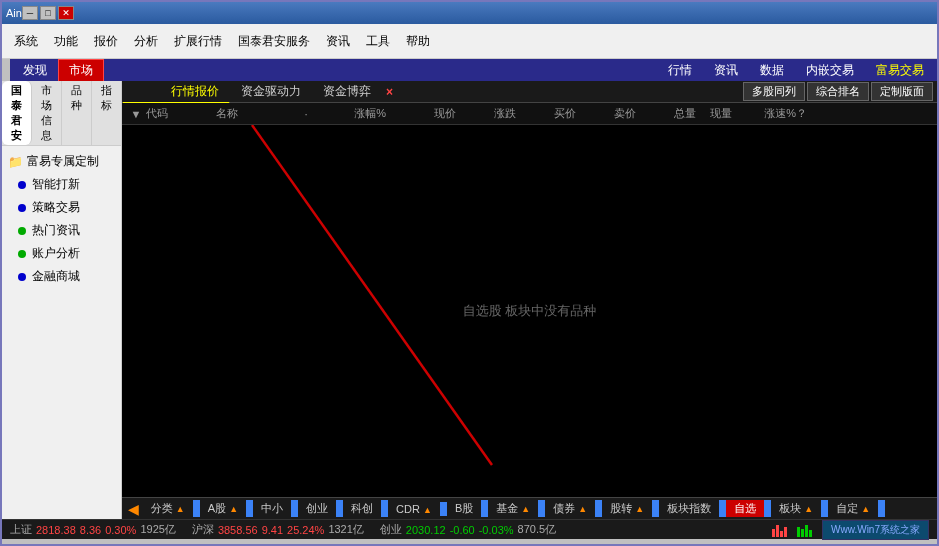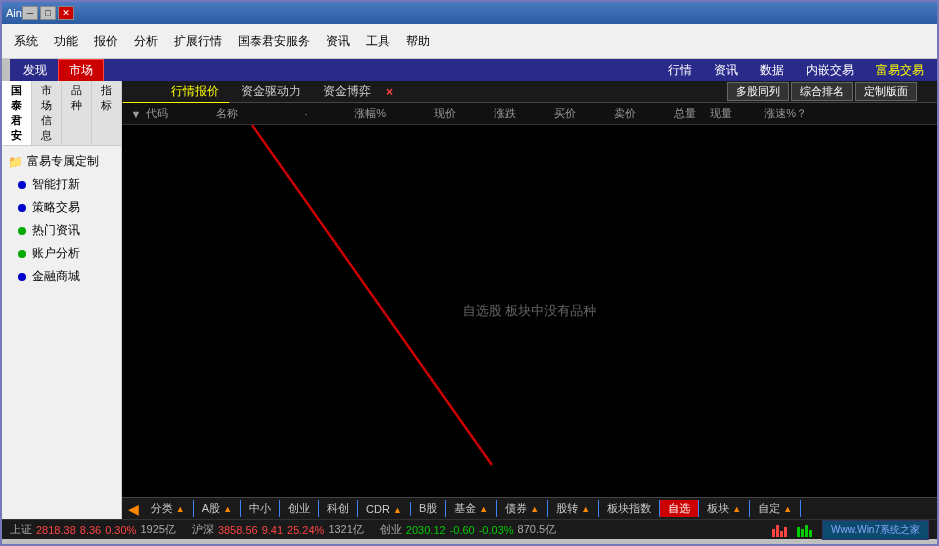--- a/index.html
+++ b/index.html
@@ -21,39 +21,39 @@
     .top-tab.highlighted { color: #ffff00; }
     .top-tab.market { background: #cc0000; }
 
     
     .main-layout { display: flex; height: calc(546px - 22px - 22px - 22px - 22px - 20px); }
 
     
     .sidebar { width: 120px; background: #f0f0f0; border-right: 1px solid #ccc; overflow-y: auto; }
     .sidebar-tabs { display: flex; background: #e0e0e0; border-bottom: 1px solid #ccc; }
     .sidebar-tab { flex: 1; padding: 2px 4px; font-size: 11px; text-align: center; cursor: pointer; border-right: 1px solid #ccc; color: #000; }
-    .sidebar-tab.active { background: white; font-weight: bold; }
+    .sidebar-tab.active { background: white; font-weight: bold; border-radius: 6px; }
     .sidebar-tab:last-child { border-right: none; }
 
     .sidebar-content { padding: 4px 0; }
     .sidebar-group-title { display: flex; align-items: center; padding: 3px 6px; font-size: 12px; color: #000; cursor: pointer; }
     .sidebar-group-title .folder-icon { margin-right: 4px; color: #ffd700; }
     .sidebar-item { display: flex; align-items: center; padding: 3px 6px 3px 16px; font-size: 12px; color: #000; cursor: pointer; }
     .dot-icon { width: 8px; height: 8px; border-radius: 50%; margin-right: 6px; flex-shrink: 0; }
     .dot-blue { background: #0000cc; }
     .dot-green { background: #00aa00; }
 
     
     .content { flex: 1; display: flex; flex-direction: column; background: #000; }
     .secondary-tab { padding: 2px 10px; font-size: 12px; color: #ccc; cursor: pointer; border: 1px solid transparent; white-space: nowrap; }
     .secondary-tab.active { color: #ffff00; border-bottom: 2px solid #ffff00; padding-left: 48px; }
     .close-x { color: #ff4444; margin-left: 4px; cursor: pointer; font-weight: bold; }
 
     
-    .right-action-bar { display: flex; align-items: center; margin-left: auto; gap: 2px; padding-right: 20px; }
+    .right-action-bar { display: flex; align-items: center; margin-left: auto; gap: 2px; padding-right: 4px; }
     .action-btn { padding: 1px 8px; font-size: 11px; color: #fff; background: #333; border: 1px solid #666; cursor: pointer; white-space: nowrap; }
 
     
     .table-header { height: 22px; background: #1a1a1a; border-bottom: 1px solid #333; display: flex; align-items: center; padding: 0 4px; color: #999; font-size: 11px; }
     .col-arrow { width: 20px; text-align: center; color: #999; }
     .col-code { width: 70px; }
     .col-name { width: 80px; }
     .col-dot { width: 20px; text-align: center; }
     .col-change-pct { width: 70px; text-align: right; }
     .col-price { width: 70px; text-align: right; }
@@ -66,21 +66,21 @@
 
     
     .data-area { flex: 1; background: #000; display: flex; align-items: center; justify-content: center; position: relative; }
     .empty-message { color: #666; font-size: 13px; }
 
     
     .red-line-overlay { position: absolute; top: 0; left: 0; width: 100%; height: 100%; pointer-events: none; }
 
     
     .bottom-tabs { height: 22px; background: #1a1a1a; border-top: 1px solid #444; display: flex; align-items: center; padding: 0 2px; overflow-x: auto; }
-    .bottom-tab { padding: 1px 8px; font-size: 11px; color: #ccc; cursor: pointer; white-space: nowrap; border-right: 1px solid #3b82f6; }
+    .bottom-tab { padding: 1px 8px; font-size: 11px; color: #ccc; cursor: pointer; white-space: nowrap; border-right: 7px solid #3b82f6; }
     .bottom-tab.active { color: #fff; background: #cc0000; }
     .bottom-tab .arr { color: #ff8800; font-size: 9px; }
     .bottom-nav-arrow { color: #ff8800; padding: 0 4px; cursor: pointer; font-size: 14px; }
 
     
     .status-bar { height: 20px; background: #1a1a1a; border-top: 1px solid #333; display: flex; align-items: center; padding: 0 8px; gap: 16px; font-size: 11px; }
     .status-item { display: flex; align-items: center; gap: 4px; white-space: nowrap; }
     .status-label { color: #aaa; }
     .status-val { color: #fff; }
     .status-up { color: #ff4444; }

